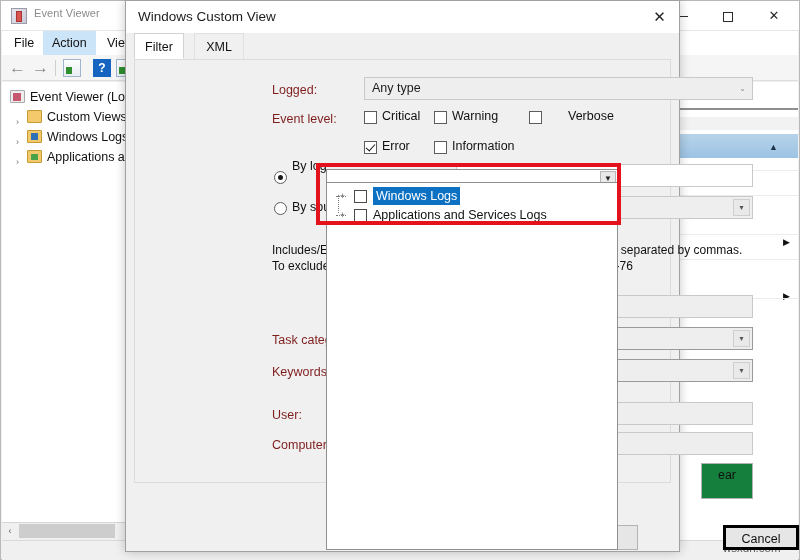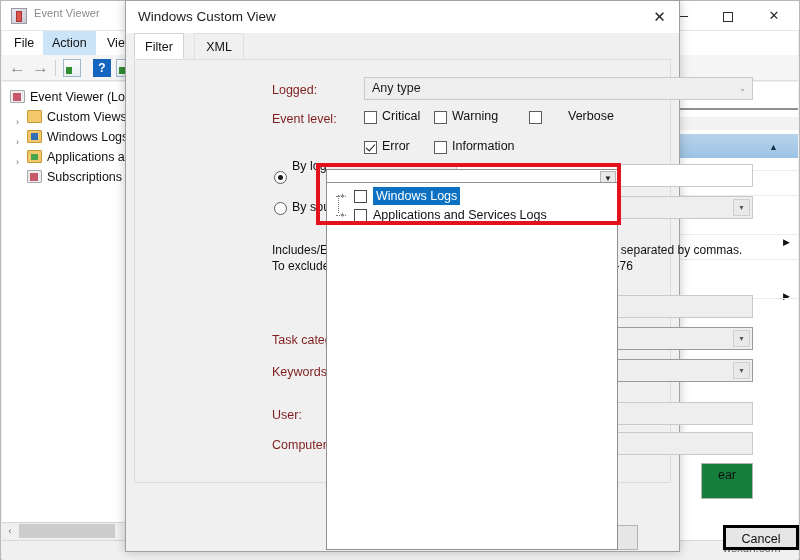--- a/index.html
+++ b/index.html
@@ -213,24 +213,20 @@
     <div class="abs treerow" style="left:0;top:45px;width:133px;">
       <span class="tw-exp" style="left:14px;top:5px;">›</span>
       <span class="tw-ico blue" style="left:25px;top:3px;"></span>
       <span class="tw-lbl" style="left:45px;">Windows Logs</span>
     </div>
     <div class="abs treerow" style="left:0;top:65px;width:133px;">
       <span class="tw-exp" style="left:14px;top:5px;">›</span>
       <span class="tw-ico green" style="left:25px;top:3px;"></span>
       <span class="tw-lbl" style="left:45px;">Applications an</span>
     </div>
-    <div class="abs treerow" style="left:0;top:85px;width:133px;">
-      <span class="tw-ico doc" style="left:25px;top:3px;"></span>
-      <span class="tw-lbl" style="left:45px;">Subscriptions</span>
-    </div>
   </div>
 
   <div class="abs" id="ev-tree-scroll"></div>
   <div class="abs" id="ev-tree-scroll-btn">‹</div>
   <div class="abs" id="ev-tree-scroll-thumb"></div>
 
   <div class="abs" id="ev-center"></div>
 
   <div class="abs" id="ev-actions"></div>
   <div class="abs" id="act-hdr-sep1"></div>

